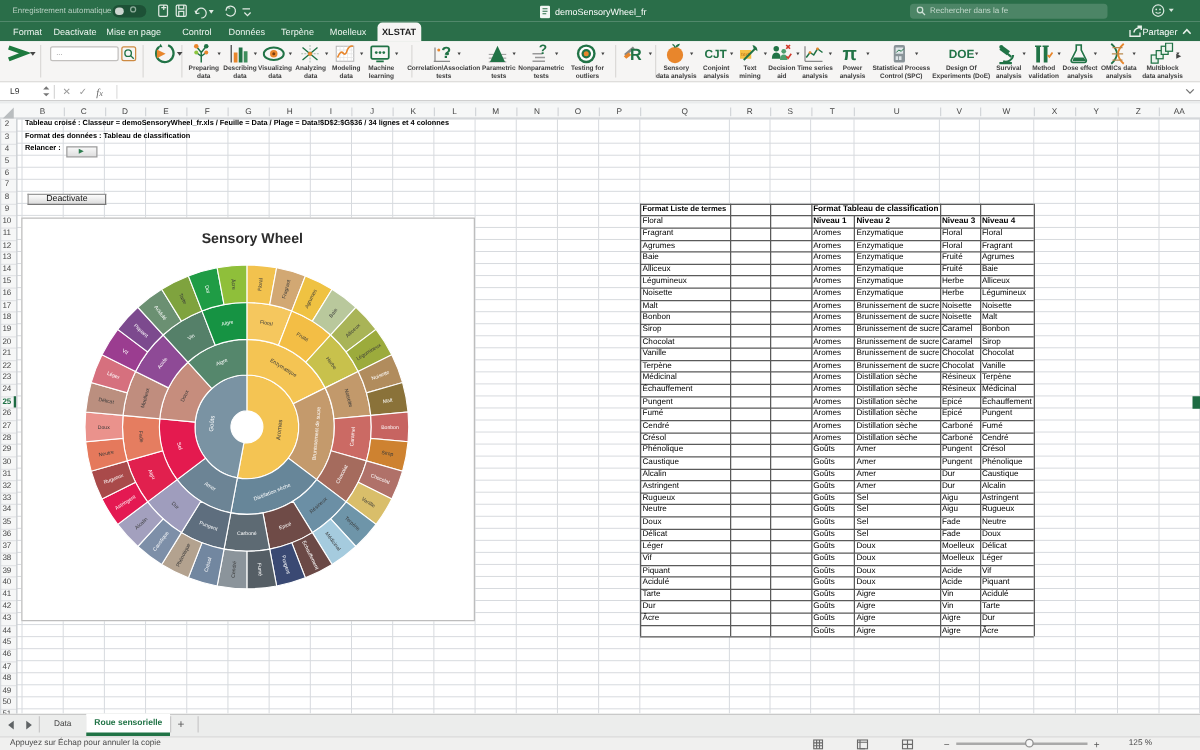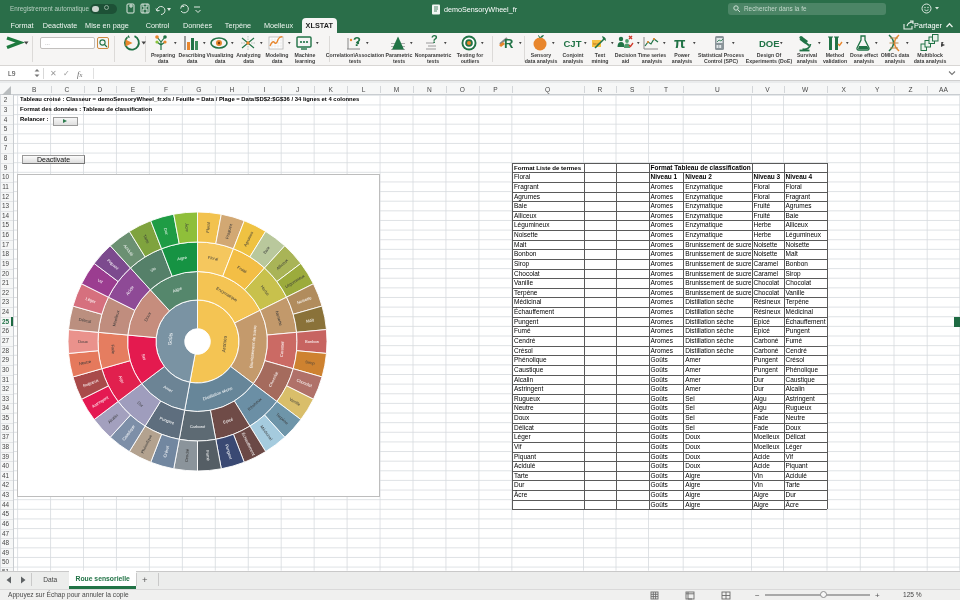--- a/index.html
+++ b/index.html
@@ -518,20 +518,21 @@
     <div style="position:absolute;left:11.100000000000001px;top:316.74px;width:2.2px;height:9.628px;background:#1e6b43;"></div>
     <div style="position:absolute;left:0;top:95.3px;width:1px;height:475.40000000000003px;background:#d7dade;"></div>
     <div style="position:absolute;left:13.3px;top:95.3px;width:1px;height:475.40000000000003px;background:#c9cdd1;"></div>
     <div class="rtx" style="left:20px;top:95.3px;">Tableau croisé : Classeur = demoSensoryWheel_fr.xls / Feuille = Data / Plage = Data!$D$2:$G$36 / 34 lignes et 4 colonnes</div>
     <div class="rtx" style="left:20px;top:104.9px;">Format des données : Tableau de classification</div>
     <div class="rtx" style="left:20px;top:114.6px;">Relancer :</div>
     <div class="abs" style="left:53px;top:117px;width:25px;height:8.6px;background:linear-gradient(#f8f8f8,#dedede);border:1px solid #9a9a9a;"></div>
     <div class="abs" style="left:62.5px;top:119px;width:0;height:0;border-left:4.5px solid #2e7d4f;border-top:2.4px solid transparent;border-bottom:2.4px solid transparent;"></div>
     <div class="abs" style="left:22px;top:155px;width:63px;height:9.4px;background:linear-gradient(#fcfcfc,#dcdcdc);border:1px solid #999;border-right-color:#777;border-bottom-color:#777;font-size:7px;color:#111;text-align:center;line-height:8.8px;">Deactivate</div>
     <div class="abs" style="left:17.3px;top:174.0px;width:363.1px;height:323.4px;background:#fff;border:1px solid #bdbdbd;"></div>
+    <div class="abs" style="left:20.3px;top:184.8px;width:363.1px;text-align:center;font-size:11.3px;font-weight:bold;color:#2b2b2b;">Sensory Wheel</div>
     <svg class="abs" style="left:0;top:0;" width="960" height="600" viewBox="0 0 960 600">
       <path d="M197.50 300.00A41.5 41.5 0 1 1 189.87 382.29L195.15 354.08A12.8 12.8 0 1 0 197.50 328.70Z" fill="#F4C453" stroke="#fff" stroke-width="0.9"></path>
       <path d="M189.87 382.29A41.5 41.5 0 0 1 197.50 300.00L197.50 328.70A12.8 12.8 0 0 0 195.15 354.08Z" fill="#7A93A3" stroke="#fff" stroke-width="0.9"></path>
       <path d="M197.50 271.50A70.0 70.0 0 0 1 260.16 310.30L234.65 323.00A41.5 41.5 0 0 0 197.50 300.00Z" fill="#F4C453" stroke="#fff" stroke-width="0.9"></path>
       <path d="M260.16 310.30A70.0 70.0 0 0 1 253.36 383.68L230.62 366.51A41.5 41.5 0 0 0 234.65 323.00Z" fill="#C49A6C" stroke="#fff" stroke-width="0.9"></path>
       <path d="M253.36 383.68A70.0 70.0 0 0 1 184.64 410.31L189.87 382.29A41.5 41.5 0 0 0 230.62 366.51Z" fill="#678699" stroke="#fff" stroke-width="0.9"></path>
       <path d="M184.64 410.31A70.0 70.0 0 0 1 141.64 383.68L164.38 366.51A41.5 41.5 0 0 0 189.87 382.29Z" fill="#6C8495" stroke="#fff" stroke-width="0.9"></path>
       <path d="M141.64 383.68A70.0 70.0 0 0 1 127.80 335.04L156.18 337.67A41.5 41.5 0 0 0 164.38 366.51Z" fill="#E41A4F" stroke="#fff" stroke-width="0.9"></path>
       <path d="M127.80 335.04A70.0 70.0 0 0 1 150.34 289.77L169.54 310.83A41.5 41.5 0 0 0 156.18 337.67Z" fill="#C68D7D" stroke="#fff" stroke-width="0.9"></path>
       <path d="M150.34 289.77A70.0 70.0 0 0 1 197.50 271.50L197.50 300.00A41.5 41.5 0 0 0 169.54 310.83Z" fill="#55876C" stroke="#fff" stroke-width="0.9"></path>

